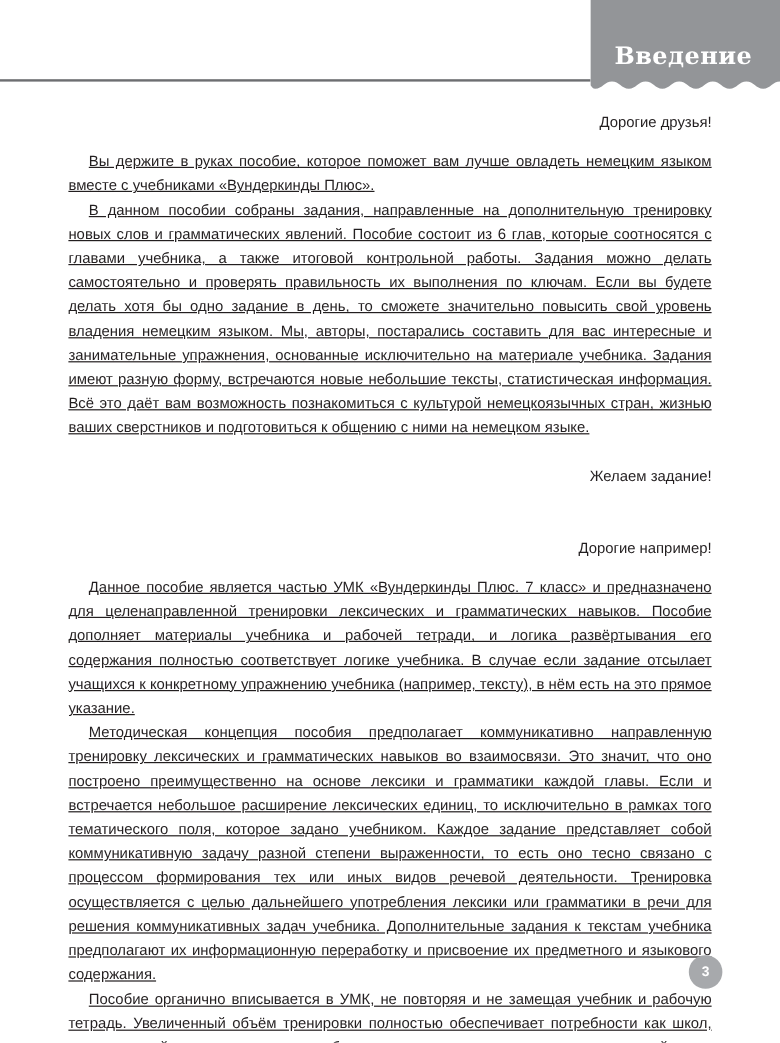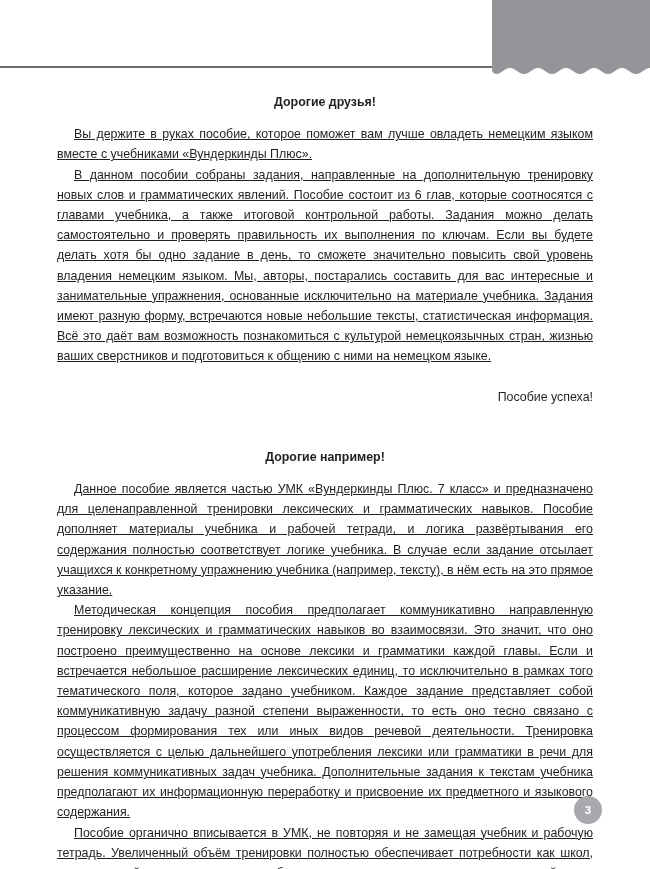--- a/index.html
+++ b/index.html
@@ -55,25 +55,24 @@
 
   
   .page-body {
     position: absolute;
     top: 92px;
     left: 57px;
     width: 536px;
   }
 
   .salutation {
-    text-align: center;
+    text-align: right;
     font-size: 12.4px;
     line-height: 20.2px;
     margin: 0 0 12px 0;
-    font-weight: bold;
   }
 
   p.para {
     margin: 0;
     font-size: 12.4px;
     line-height: 20.2px;
     text-align: justify;
     text-indent: 17px;
     hyphens: manual;
     text-decoration: underline;
@@ -120,31 +119,32 @@
              C110,74 108,68 102,68
              C96,68 94,74 88,74
              C82,74 80,68 74,68
              C68,68 66,74 60,74
              C54,74 52,68 46,68
              C40,68 38,74 32,74
              C26,74 24,68 18,68
              C12,68 10,74 4,74
              C2,74 1,72 0,71 Z" fill="#939598"></path>
   </svg>
+  <div class="header-title">Введение</div>
 </div>
 
 <div class="header-rule"></div>
 
 <div class="page-body">
 
   <div>
     <div class="salutation">Дорогие друзья!</div>
     <p class="para">Вы держите в руках пособие, которое поможет вам лучше овладеть немецким языком вместе с учебниками «Вундеркинды Плюс».</p>
     <p class="para">В данном пособии собраны задания, направленные на дополнительную тренировку новых слов и грамматических явлений. Пособие состоит из 6 глав, которые соотносятся с главами учебника, а также итоговой контрольной работы. Задания можно делать самостоятельно и проверять правильность их выполнения по ключам. Если вы будете делать хотя бы одно задание в день, то сможете значительно повысить свой уровень владения немецким языком. Мы, авторы, постарались составить для вас интересные и занимательные упражнения, основанные исключительно на материале учебника. Задания имеют разную форму, встречаются новые небольшие тексты, статистическая информация. Всё это даёт вам возможность познакомиться с культурой немецкоязычных стран, жизнью ваших сверстников и подготовиться к общению с ними на немецком языке.</p>
-    <div class="closing">Пособие успеха!</div>
+    <div class="closing">Желаем задание!</div>
   </div>
 
   <div class="section-gap"></div>
 
   <div>
     <div class="salutation">Дорогие например!</div>
     <p class="para">Данное пособие является частью УМК «Вундеркинды Плюс. 7 класс» и предназначено для целенаправленной тренировки лексических и грамматических навыков. Пособие дополняет материалы учебника и рабочей тетради, и логика развёртывания его содержания полностью соответствует логике учебника. В случае если задание отсылает учащихся к конкретному упражнению учебника (например, тексту), в нём есть на это прямое указание.</p>
     <p class="para">Методическая концепция пособия предполагает коммуникативно направленную тренировку лексических и грамматических навыков во взаимосвязи. Это значит, что оно построено преимущественно на основе лексики и грамматики каждой главы. Если и встречается небольшое расширение лексических единиц, то исключительно в рамках того тематического поля, которое задано учебником. Каждое задание представляет собой коммуникативную задачу разной степени выраженности, то есть оно тесно связано с процессом формирования тех или иных видов речевой деятельности. Тренировка осуществляется с целью дальнейшего употребления лексики или грамматики в речи для решения коммуникативных задач учебника. Дополнительные задания к текстам учебника предполагают их информационную переработку и присвоение их предметного и языкового содержания.</p>
     <p class="para">Пособие органично вписывается в УМК, не повторяя и не замещая учебник и рабочую тетрадь. Увеличенный объём тренировки полностью обеспечивает потребности как школ, где немецкий язык изучается на базовом уровне, так и школ, где немецкий язык преподаётся углублённо. Задания в пособии не маркированы</p>
   </div>

